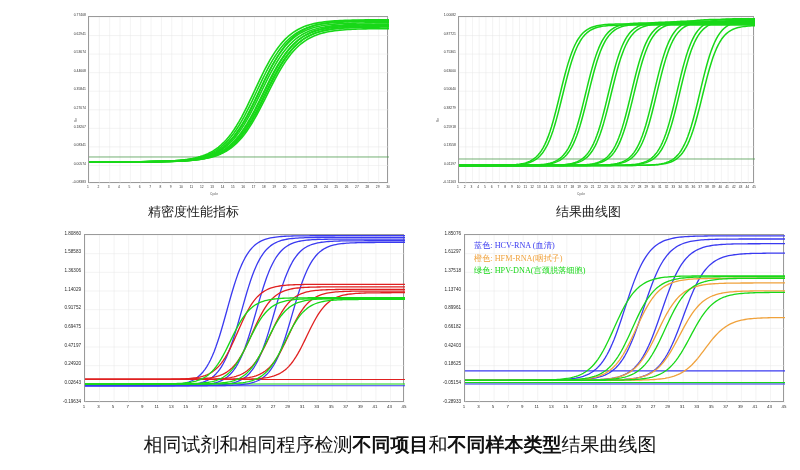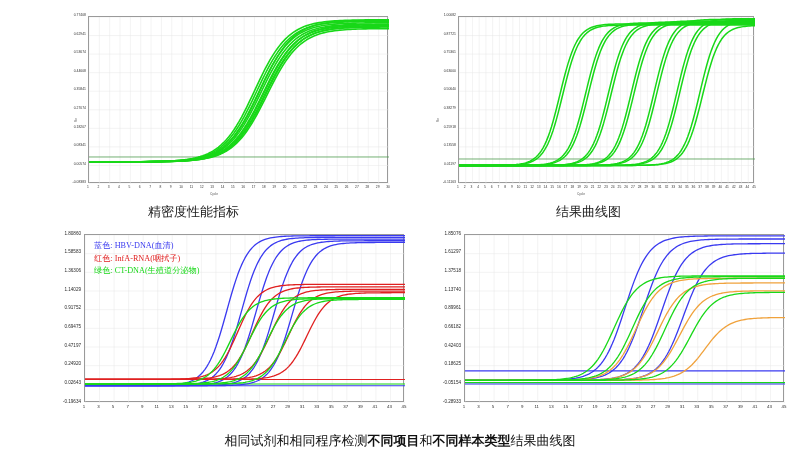--- a/index.html
+++ b/index.html
@@ -39,21 +39,21 @@
   .lg-green{color:#18d818;}
   .lg-orange{color:#f0a23c;}
 
   
   .subcap{
     position:absolute;font-size:13px;color:#1b1b1b;white-space:nowrap;
     font-family:"DejaVu Sans","Liberation Sans",sans-serif;
   }
   .maincap{
     position:absolute;left:0;width:800px;text-align:center;
-    font-size:13px;color:#111;white-space:nowrap;
+    font-size:19px;color:#111;white-space:nowrap;
     font-family:"DejaVu Sans","Liberation Sans",sans-serif;
   }
   .maincap b{font-weight:bold;}
   svg{display:block;}
 </style>
 </head>
 <body>
 
 <div class="page">
 
@@ -364,34 +364,20 @@
           <path d="M0.00 144.43 L1.82 144.43 L3.64 144.43 L5.45 144.43 L7.27 144.43 L9.09 144.43 L10.91 144.43 L12.73 144.43 L14.55 144.43 L16.36 144.43 L18.18 144.43 L20.00 144.43 L21.82 144.43 L23.64 144.43 L25.45 144.43 L27.27 144.43 L29.09 144.43 L30.91 144.43 L32.73 144.43 L34.55 144.43 L36.36 144.43 L38.18 144.43 L40.00 144.43 L41.82 144.43 L43.64 144.43 L45.45 144.42 L47.27 144.42 L49.09 144.42 L50.91 144.42 L52.73 144.42 L54.55 144.42 L56.36 144.42 L58.18 144.42 L60.00 144.42 L61.82 144.42 L63.64 144.42 L65.45 144.42 L67.27 144.42 L69.09 144.42 L70.91 144.42 L72.73 144.42 L74.55 144.41 L76.36 144.41 L78.18 144.41 L80.00 144.40 L81.82 144.40 L83.64 144.40 L85.45 144.39 L87.27 144.38 L89.09 144.38 L90.91 144.37 L92.73 144.35 L94.55 144.34 L96.36 144.33 L98.18 144.31 L100.00 144.28 L101.82 144.26 L103.64 144.22 L105.45 144.19 L107.27 144.14 L109.09 144.08 L110.91 144.02 L112.73 143.94 L114.55 143.85 L116.36 143.74 L118.18 143.61 L120.00 143.46 L121.82 143.27 L123.64 143.06 L125.45 142.80 L127.27 142.50 L129.09 142.14 L130.91 141.71 L132.73 141.21 L134.55 140.62 L136.36 139.93 L138.18 139.12 L140.00 138.17 L141.82 137.07 L143.64 135.79 L145.45 134.32 L147.27 132.64 L149.09 130.72 L150.91 128.55 L152.73 126.11 L154.55 123.40 L156.36 120.42 L158.18 117.18 L160.00 113.70 L161.82 110.01 L163.64 106.15 L165.45 102.17 L167.27 98.13 L169.09 94.09 L170.91 90.11 L172.73 86.25 L174.55 82.56 L176.36 79.08 L178.18 75.84 L180.00 72.86 L181.82 70.15 L183.64 67.71 L185.45 65.54 L187.27 63.62 L189.09 61.94 L190.91 60.47 L192.73 59.19 L194.55 58.09 L196.36 57.14 L198.18 56.33 L200.00 55.64 L201.82 55.05 L203.64 54.55 L205.45 54.12 L207.27 53.76 L209.09 53.46 L210.91 53.20 L212.73 52.99 L214.55 52.80 L216.36 52.65 L218.18 52.52 L220.00 52.41 L221.82 52.32 L223.64 52.24 L225.45 52.18 L227.27 52.12 L229.09 52.08 L230.91 52.04 L232.73 52.00 L234.55 51.98 L236.36 51.95 L238.18 51.93 L240.00 51.92 L241.82 51.91 L243.64 51.89 L245.45 51.88 L247.27 51.88 L249.09 51.87 L250.91 51.86 L252.73 51.86 L254.55 51.86 L256.36 51.85 L258.18 51.85 L260.00 51.85 L261.82 51.84 L263.64 51.84 L265.45 51.84 L267.27 51.84 L269.09 51.84 L270.91 51.84 L272.73 51.84 L274.55 51.84 L276.36 51.84 L278.18 51.84 L280.00 51.84 L281.82 51.84 L283.64 51.84 L285.45 51.84 L287.27 51.84 L289.09 51.84 L290.91 51.83 L292.73 51.83 L294.55 51.83 L296.36 51.83 L298.18 51.83 L300.00 51.83 L301.82 51.83 L303.64 51.83 L305.45 51.83 L307.27 51.83 L309.09 51.83 L310.91 51.83 L312.73 51.83 L314.55 51.83 L316.36 51.83 L318.18 51.83 L320.00 51.83 " fill="none" stroke="#e02020" stroke-width="1.3" stroke-linejoin="round" stroke-linecap="round"></path>
           <path d="M0.00 144.43 L1.82 144.43 L3.64 144.43 L5.45 144.43 L7.27 144.43 L9.09 144.43 L10.91 144.43 L12.73 144.43 L14.55 144.43 L16.36 144.43 L18.18 144.43 L20.00 144.43 L21.82 144.43 L23.64 144.43 L25.45 144.43 L27.27 144.43 L29.09 144.43 L30.91 144.43 L32.73 144.43 L34.55 144.43 L36.36 144.43 L38.18 144.43 L40.00 144.43 L41.82 144.43 L43.64 144.43 L45.45 144.43 L47.27 144.43 L49.09 144.43 L50.91 144.43 L52.73 144.43 L54.55 144.43 L56.36 144.43 L58.18 144.43 L60.00 144.43 L61.82 144.43 L63.64 144.42 L65.45 144.42 L67.27 144.42 L69.09 144.42 L70.91 144.42 L72.73 144.42 L74.55 144.42 L76.36 144.42 L78.18 144.42 L80.00 144.42 L81.82 144.42 L83.64 144.42 L85.45 144.42 L87.27 144.42 L89.09 144.42 L90.91 144.42 L92.73 144.41 L94.55 144.41 L96.36 144.41 L98.18 144.41 L100.00 144.40 L101.82 144.40 L103.64 144.39 L105.45 144.38 L107.27 144.38 L109.09 144.37 L110.91 144.36 L112.73 144.34 L114.55 144.33 L116.36 144.31 L118.18 144.29 L120.00 144.26 L121.82 144.23 L123.64 144.19 L125.45 144.15 L127.27 144.09 L129.09 144.03 L130.91 143.96 L132.73 143.87 L134.55 143.76 L136.36 143.63 L138.18 143.48 L140.00 143.31 L141.82 143.09 L143.64 142.84 L145.45 142.55 L147.27 142.20 L149.09 141.79 L150.91 141.30 L152.73 140.72 L154.55 140.05 L156.36 139.26 L158.18 138.34 L160.00 137.27 L161.82 136.03 L163.64 134.60 L165.45 132.96 L167.27 131.09 L169.09 128.98 L170.91 126.61 L172.73 123.97 L174.55 121.08 L176.36 117.92 L178.18 114.54 L180.00 110.95 L181.82 107.19 L183.64 103.32 L185.45 99.39 L187.27 95.46 L189.09 91.58 L190.91 87.83 L192.73 84.24 L194.55 80.85 L196.36 77.70 L198.18 74.80 L200.00 72.17 L201.82 69.80 L203.64 67.68 L205.45 65.82 L207.27 64.18 L209.09 62.74 L210.91 61.50 L212.73 60.43 L214.55 59.51 L216.36 58.72 L218.18 58.05 L220.00 57.48 L221.82 56.99 L223.64 56.58 L225.45 56.23 L227.27 55.93 L229.09 55.68 L230.91 55.47 L232.73 55.29 L234.55 55.14 L236.36 55.01 L238.18 54.91 L240.00 54.82 L241.82 54.74 L243.64 54.68 L245.45 54.63 L247.27 54.58 L249.09 54.54 L250.91 54.51 L252.73 54.49 L254.55 54.46 L256.36 54.45 L258.18 54.43 L260.00 54.42 L261.82 54.41 L263.64 54.40 L265.45 54.39 L267.27 54.38 L269.09 54.38 L270.91 54.37 L272.73 54.37 L274.55 54.37 L276.36 54.36 L278.18 54.36 L280.00 54.36 L281.82 54.36 L283.64 54.36 L285.45 54.35 L287.27 54.35 L289.09 54.35 L290.91 54.35 L292.73 54.35 L294.55 54.35 L296.36 54.35 L298.18 54.35 L300.00 54.35 L301.82 54.35 L303.64 54.35 L305.45 54.35 L307.27 54.35 L309.09 54.35 L310.91 54.35 L312.73 54.35 L314.55 54.35 L316.36 54.35 L318.18 54.35 L320.00 54.35 " fill="none" stroke="#e02020" stroke-width="1.3" stroke-linejoin="round" stroke-linecap="round"></path>
           <path d="M0.00 144.43 L1.82 144.43 L3.64 144.43 L5.45 144.43 L7.27 144.43 L9.09 144.43 L10.91 144.43 L12.73 144.43 L14.55 144.43 L16.36 144.43 L18.18 144.43 L20.00 144.43 L21.82 144.43 L23.64 144.43 L25.45 144.43 L27.27 144.43 L29.09 144.43 L30.91 144.43 L32.73 144.43 L34.55 144.43 L36.36 144.43 L38.18 144.43 L40.00 144.43 L41.82 144.43 L43.64 144.43 L45.45 144.43 L47.27 144.43 L49.09 144.43 L50.91 144.43 L52.73 144.43 L54.55 144.43 L56.36 144.43 L58.18 144.43 L60.00 144.43 L61.82 144.43 L63.64 144.43 L65.45 144.43 L67.27 144.43 L69.09 144.43 L70.91 144.43 L72.73 144.43 L74.55 144.43 L76.36 144.43 L78.18 144.43 L80.00 144.43 L81.82 144.42 L83.64 144.42 L85.45 144.42 L87.27 144.42 L89.09 144.42 L90.91 144.42 L92.73 144.42 L94.55 144.42 L96.36 144.42 L98.18 144.42 L100.00 144.42 L101.82 144.42 L103.64 144.42 L105.45 144.42 L107.27 144.42 L109.09 144.42 L110.91 144.41 L112.73 144.41 L114.55 144.41 L116.36 144.41 L118.18 144.40 L120.00 144.40 L121.82 144.39 L123.64 144.39 L125.45 144.38 L127.27 144.37 L129.09 144.36 L130.91 144.35 L132.73 144.33 L134.55 144.31 L136.36 144.29 L138.18 144.26 L140.00 144.23 L141.82 144.20 L143.64 144.15 L145.45 144.10 L147.27 144.04 L149.09 143.96 L150.91 143.88 L152.73 143.77 L154.55 143.65 L156.36 143.50 L158.18 143.33 L160.00 143.12 L161.82 142.87 L163.64 142.58 L165.45 142.24 L167.27 141.83 L169.09 141.36 L170.91 140.79 L172.73 140.13 L174.55 139.36 L176.36 138.45 L178.18 137.40 L180.00 136.19 L181.82 134.78 L183.64 133.17 L185.45 131.34 L187.27 129.26 L189.09 126.94 L190.91 124.35 L192.73 121.51 L194.55 118.42 L196.36 115.09 L198.18 111.57 L200.00 107.88 L201.82 104.08 L203.64 100.22 L205.45 96.37 L207.27 92.57 L209.09 88.88 L210.91 85.36 L212.73 82.03 L214.55 78.94 L216.36 76.10 L218.18 73.51 L220.00 71.19 L221.82 69.11 L223.64 67.28 L225.45 65.67 L227.27 64.26 L229.09 63.05 L230.91 62.00 L232.73 61.09 L234.55 60.32 L236.36 59.66 L238.18 59.09 L240.00 58.62 L241.82 58.21 L243.64 57.87 L245.45 57.58 L247.27 57.33 L249.09 57.12 L250.91 56.95 L252.73 56.80 L254.55 56.68 L256.36 56.57 L258.18 56.49 L260.00 56.41 L261.82 56.35 L263.64 56.30 L265.45 56.25 L267.27 56.22 L269.09 56.19 L270.91 56.16 L272.73 56.14 L274.55 56.12 L276.36 56.10 L278.18 56.09 L280.00 56.08 L281.82 56.07 L283.64 56.06 L285.45 56.06 L287.27 56.05 L289.09 56.05 L290.91 56.04 L292.73 56.04 L294.55 56.04 L296.36 56.04 L298.18 56.03 L300.00 56.03 L301.82 56.03 L303.64 56.03 L305.45 56.03 L307.27 56.03 L309.09 56.03 L310.91 56.03 L312.73 56.03 L314.55 56.03 L316.36 56.03 L318.18 56.03 L320.00 56.03 " fill="none" stroke="#e02020" stroke-width="1.3" stroke-linejoin="round" stroke-linecap="round"></path>
           <path d="M0.00 144.43 L1.82 144.43 L3.64 144.43 L5.45 144.43 L7.27 144.43 L9.09 144.43 L10.91 144.43 L12.73 144.43 L14.55 144.43 L16.36 144.43 L18.18 144.43 L20.00 144.43 L21.82 144.43 L23.64 144.43 L25.45 144.43 L27.27 144.43 L29.09 144.43 L30.91 144.43 L32.73 144.43 L34.55 144.43 L36.36 144.43 L38.18 144.43 L40.00 144.43 L41.82 144.43 L43.64 144.43 L45.45 144.43 L47.27 144.43 L49.09 144.43 L50.91 144.43 L52.73 144.43 L54.55 144.43 L56.36 144.43 L58.18 144.43 L60.00 144.43 L61.82 144.43 L63.64 144.43 L65.45 144.43 L67.27 144.43 L69.09 144.43 L70.91 144.43 L72.73 144.43 L74.55 144.43 L76.36 144.43 L78.18 144.43 L80.00 144.43 L81.82 144.43 L83.64 144.43 L85.45 144.43 L87.27 144.43 L89.09 144.43 L90.91 144.43 L92.73 144.43 L94.55 144.43 L96.36 144.43 L98.18 144.43 L100.00 144.42 L101.82 144.42 L103.64 144.42 L105.45 144.42 L107.27 144.42 L109.09 144.42 L110.91 144.42 L112.73 144.42 L114.55 144.42 L116.36 144.42 L118.18 144.42 L120.00 144.42 L121.82 144.42 L123.64 144.42 L125.45 144.42 L127.27 144.42 L129.09 144.41 L130.91 144.41 L132.73 144.41 L134.55 144.41 L136.36 144.40 L138.18 144.40 L140.00 144.39 L141.82 144.39 L143.64 144.38 L145.45 144.37 L147.27 144.36 L149.09 144.35 L150.91 144.33 L152.73 144.31 L154.55 144.29 L156.36 144.27 L158.18 144.24 L160.00 144.20 L161.82 144.16 L163.64 144.11 L165.45 144.05 L167.27 143.97 L169.09 143.89 L170.91 143.78 L172.73 143.66 L174.55 143.52 L176.36 143.35 L178.18 143.14 L180.00 142.90 L181.82 142.62 L183.64 142.28 L185.45 141.88 L187.27 141.41 L189.09 140.86 L190.91 140.21 L192.73 139.45 L194.55 138.57 L196.36 137.54 L198.18 136.34 L200.00 134.96 L201.82 133.39 L203.64 131.59 L205.45 129.55 L207.27 127.27 L209.09 124.73 L210.91 121.94 L212.73 118.91 L214.55 115.65 L216.36 112.19 L218.18 108.57 L220.00 104.85 L221.82 101.06 L223.64 97.28 L225.45 93.55 L227.27 89.93 L229.09 86.48 L230.91 83.22 L232.73 80.18 L234.55 77.39 L236.36 74.86 L238.18 72.57 L240.00 70.54 L241.82 68.74 L243.64 67.16 L245.45 65.78 L247.27 64.59 L249.09 63.56 L250.91 62.67 L252.73 61.91 L254.55 61.26 L256.36 60.71 L258.18 60.24 L260.00 59.84 L261.82 59.51 L263.64 59.22 L265.45 58.98 L267.27 58.78 L269.09 58.61 L270.91 58.46 L272.73 58.34 L274.55 58.24 L276.36 58.15 L278.18 58.08 L280.00 58.02 L281.82 57.97 L283.64 57.93 L285.45 57.89 L287.27 57.86 L289.09 57.83 L290.91 57.81 L292.73 57.79 L294.55 57.78 L296.36 57.77 L298.18 57.76 L300.00 57.75 L301.82 57.74 L303.64 57.73 L305.45 57.73 L307.27 57.72 L309.09 57.72 L310.91 57.72 L312.73 57.71 L314.55 57.71 L316.36 57.71 L318.18 57.71 L320.00 57.71 " fill="none" stroke="#e02020" stroke-width="1.3" stroke-linejoin="round" stroke-linecap="round"></path>
           <path d="M0.00 149.03 L1.82 149.03 L3.64 149.03 L5.45 149.03 L7.27 149.03 L9.09 149.03 L10.91 149.03 L12.73 149.03 L14.55 149.03 L16.36 149.03 L18.18 149.03 L20.00 149.03 L21.82 149.03 L23.64 149.03 L25.45 149.03 L27.27 149.03 L29.09 149.03 L30.91 149.03 L32.73 149.03 L34.55 149.03 L36.36 149.03 L38.18 149.03 L40.00 149.03 L41.82 149.03 L43.64 149.03 L45.45 149.03 L47.27 149.03 L49.09 149.03 L50.91 149.02 L52.73 149.02 L54.55 149.02 L56.36 149.02 L58.18 149.01 L60.00 149.01 L61.82 149.01 L63.64 149.00 L65.45 149.00 L67.27 148.99 L69.09 148.98 L70.91 148.97 L72.73 148.96 L74.55 148.94 L76.36 148.92 L78.18 148.90 L80.00 148.88 L81.82 148.85 L83.64 148.81 L85.45 148.77 L87.27 148.72 L89.09 148.66 L90.91 148.58 L92.73 148.50 L94.55 148.40 L96.36 148.28 L98.18 148.13 L100.00 147.96 L101.82 147.76 L103.64 147.52 L105.45 147.24 L107.27 146.90 L109.09 146.50 L110.91 146.04 L112.73 145.49 L114.55 144.84 L116.36 144.09 L118.18 143.20 L120.00 142.18 L121.82 140.99 L123.64 139.62 L125.45 138.05 L127.27 136.26 L129.09 134.23 L130.91 131.96 L132.73 129.44 L134.55 126.66 L136.36 123.64 L138.18 120.40 L140.00 116.96 L141.82 113.36 L143.64 109.65 L145.45 105.88 L147.27 102.11 L149.09 98.41 L150.91 94.81 L152.73 91.37 L154.55 88.12 L156.36 85.10 L158.18 82.32 L160.00 79.80 L161.82 77.53 L163.64 75.50 L165.45 73.71 L167.27 72.14 L169.09 70.77 L170.91 69.58 L172.73 68.56 L174.55 67.67 L176.36 66.92 L178.18 66.27 L180.00 65.72 L181.82 65.26 L183.64 64.86 L185.45 64.53 L187.27 64.24 L189.09 64.00 L190.91 63.80 L192.73 63.63 L194.55 63.49 L196.36 63.37 L198.18 63.26 L200.00 63.18 L201.82 63.11 L203.64 63.05 L205.45 62.99 L207.27 62.95 L209.09 62.92 L210.91 62.89 L212.73 62.86 L214.55 62.84 L216.36 62.82 L218.18 62.81 L220.00 62.79 L221.82 62.78 L223.64 62.77 L225.45 62.77 L227.27 62.76 L229.09 62.75 L230.91 62.75 L232.73 62.75 L234.55 62.74 L236.36 62.74 L238.18 62.74 L240.00 62.74 L241.82 62.74 L243.64 62.73 L245.45 62.73 L247.27 62.73 L249.09 62.73 L250.91 62.73 L252.73 62.73 L254.55 62.73 L256.36 62.73 L258.18 62.73 L260.00 62.73 L261.82 62.73 L263.64 62.73 L265.45 62.73 L267.27 62.73 L269.09 62.73 L270.91 62.73 L272.73 62.73 L274.55 62.73 L276.36 62.73 L278.18 62.73 L280.00 62.73 L281.82 62.73 L283.64 62.73 L285.45 62.73 L287.27 62.73 L289.09 62.73 L290.91 62.73 L292.73 62.73 L294.55 62.73 L296.36 62.73 L298.18 62.73 L300.00 62.73 L301.82 62.73 L303.64 62.73 L305.45 62.73 L307.27 62.73 L309.09 62.73 L310.91 62.73 L312.73 62.73 L314.55 62.73 L316.36 62.73 L318.18 62.73 L320.00 62.73 " fill="none" stroke="#18d818" stroke-width="1.3" stroke-linejoin="round" stroke-linecap="round"></path>
           <path d="M0.00 149.03 L1.82 149.03 L3.64 149.03 L5.45 149.03 L7.27 149.03 L9.09 149.03 L10.91 149.03 L12.73 149.03 L14.55 149.03 L16.36 149.03 L18.18 149.03 L20.00 149.03 L21.82 149.03 L23.64 149.03 L25.45 149.03 L27.27 149.03 L29.09 149.03 L30.91 149.03 L32.73 149.03 L34.55 149.03 L36.36 149.03 L38.18 149.03 L40.00 149.03 L41.82 149.03 L43.64 149.03 L45.45 149.03 L47.27 149.03 L49.09 149.03 L50.91 149.03 L52.73 149.03 L54.55 149.03 L56.36 149.03 L58.18 149.03 L60.00 149.03 L61.82 149.03 L63.64 149.03 L65.45 149.03 L67.27 149.03 L69.09 149.02 L70.91 149.02 L72.73 149.02 L74.55 149.02 L76.36 149.02 L78.18 149.01 L80.00 149.01 L81.82 149.00 L83.64 149.00 L85.45 148.99 L87.27 148.98 L89.09 148.97 L90.91 148.96 L92.73 148.94 L94.55 148.92 L96.36 148.90 L98.18 148.88 L100.00 148.85 L101.82 148.81 L103.64 148.77 L105.45 148.72 L107.27 148.66 L109.09 148.59 L110.91 148.50 L112.73 148.40 L114.55 148.28 L116.36 148.14 L118.18 147.97 L120.00 147.77 L121.82 147.53 L123.64 147.25 L125.45 146.92 L127.27 146.53 L129.09 146.07 L130.91 145.52 L132.73 144.88 L134.55 144.13 L136.36 143.26 L138.18 142.24 L140.00 141.07 L141.82 139.71 L143.64 138.15 L145.45 136.38 L147.27 134.38 L149.09 132.13 L150.91 129.63 L152.73 126.88 L154.55 123.89 L156.36 120.67 L158.18 117.27 L160.00 113.70 L161.82 110.03 L163.64 106.30 L165.45 102.57 L167.27 98.90 L169.09 95.33 L170.91 91.93 L172.73 88.71 L174.55 85.72 L176.36 82.97 L178.18 80.47 L180.00 78.22 L181.82 76.22 L183.64 74.45 L185.45 72.89 L187.27 71.53 L189.09 70.35 L190.91 69.34 L192.73 68.46 L194.55 67.72 L196.36 67.08 L198.18 66.53 L200.00 66.07 L201.82 65.68 L203.64 65.35 L205.45 65.07 L207.27 64.83 L209.09 64.63 L210.91 64.46 L212.73 64.32 L214.55 64.20 L216.36 64.10 L218.18 64.01 L220.00 63.94 L221.82 63.88 L223.64 63.83 L225.45 63.79 L227.27 63.75 L229.09 63.72 L230.91 63.70 L232.73 63.68 L234.55 63.66 L236.36 63.64 L238.18 63.63 L240.00 63.62 L241.82 63.61 L243.64 63.60 L245.45 63.60 L247.27 63.59 L249.09 63.59 L250.91 63.58 L252.73 63.58 L254.55 63.58 L256.36 63.58 L258.18 63.57 L260.00 63.57 L261.82 63.57 L263.64 63.57 L265.45 63.57 L267.27 63.57 L269.09 63.57 L270.91 63.57 L272.73 63.57 L274.55 63.57 L276.36 63.57 L278.18 63.57 L280.00 63.57 L281.82 63.57 L283.64 63.57 L285.45 63.57 L287.27 63.57 L289.09 63.57 L290.91 63.57 L292.73 63.57 L294.55 63.57 L296.36 63.57 L298.18 63.57 L300.00 63.57 L301.82 63.57 L303.64 63.57 L305.45 63.57 L307.27 63.57 L309.09 63.57 L310.91 63.57 L312.73 63.57 L314.55 63.57 L316.36 63.57 L318.18 63.57 L320.00 63.57 " fill="none" stroke="#18d818" stroke-width="1.3" stroke-linejoin="round" stroke-linecap="round"></path>
           <path d="M0.00 149.03 L1.82 149.03 L3.64 149.03 L5.45 149.03 L7.27 149.03 L9.09 149.03 L10.91 149.03 L12.73 149.03 L14.55 149.03 L16.36 149.03 L18.18 149.03 L20.00 149.03 L21.82 149.03 L23.64 149.03 L25.45 149.03 L27.27 149.03 L29.09 149.03 L30.91 149.03 L32.73 149.03 L34.55 149.03 L36.36 149.03 L38.18 149.03 L40.00 149.03 L41.82 149.03 L43.64 149.03 L45.45 149.03 L47.27 149.03 L49.09 149.03 L50.91 149.03 L52.73 149.03 L54.55 149.03 L56.36 149.03 L58.18 149.03 L60.00 149.03 L61.82 149.03 L63.64 149.03 L65.45 149.03 L67.27 149.03 L69.09 149.03 L70.91 149.03 L72.73 149.03 L74.55 149.03 L76.36 149.03 L78.18 149.03 L80.00 149.03 L81.82 149.03 L83.64 149.03 L85.45 149.03 L87.27 149.02 L89.09 149.02 L90.91 149.02 L92.73 149.02 L94.55 149.02 L96.36 149.01 L98.18 149.01 L100.00 149.00 L101.82 149.00 L103.64 148.99 L105.45 148.98 L107.27 148.97 L109.09 148.96 L110.91 148.94 L112.73 148.92 L114.55 148.90 L116.36 148.88 L118.18 148.85 L120.00 148.81 L121.82 148.77 L123.64 148.72 L125.45 148.66 L127.27 148.59 L129.09 148.50 L130.91 148.40 L132.73 148.28 L134.55 148.14 L136.36 147.97 L138.18 147.77 L140.00 147.53 L141.82 147.25 L143.64 146.92 L145.45 146.53 L147.27 146.07 L149.09 145.52 L150.91 144.88 L152.73 144.13 L154.55 143.26 L156.36 142.24 L158.18 141.07 L160.00 139.71 L161.82 138.15 L163.64 136.38 L165.45 134.38 L167.27 132.13 L169.09 129.63 L170.91 126.88 L172.73 123.89 L174.55 120.67 L176.36 117.27 L178.18 113.70 L180.00 110.03 L181.82 106.30 L183.64 102.57 L185.45 98.90 L187.27 95.33 L189.09 91.93 L190.91 88.71 L192.73 85.72 L194.55 82.97 L196.36 80.47 L198.18 78.22 L200.00 76.22 L201.82 74.45 L203.64 72.89 L205.45 71.53 L207.27 70.35 L209.09 69.34 L210.91 68.46 L212.73 67.72 L214.55 67.08 L216.36 66.53 L218.18 66.07 L220.00 65.68 L221.82 65.35 L223.64 65.07 L225.45 64.83 L227.27 64.63 L229.09 64.46 L230.91 64.32 L232.73 64.20 L234.55 64.10 L236.36 64.01 L238.18 63.94 L240.00 63.88 L241.82 63.83 L243.64 63.79 L245.45 63.75 L247.27 63.72 L249.09 63.70 L250.91 63.68 L252.73 63.66 L254.55 63.64 L256.36 63.63 L258.18 63.62 L260.00 63.61 L261.82 63.60 L263.64 63.60 L265.45 63.59 L267.27 63.59 L269.09 63.58 L270.91 63.58 L272.73 63.58 L274.55 63.58 L276.36 63.57 L278.18 63.57 L280.00 63.57 L281.82 63.57 L283.64 63.57 L285.45 63.57 L287.27 63.57 L289.09 63.57 L290.91 63.57 L292.73 63.57 L294.55 63.57 L296.36 63.57 L298.18 63.57 L300.00 63.57 L301.82 63.57 L303.64 63.57 L305.45 63.57 L307.27 63.57 L309.09 63.57 L310.91 63.57 L312.73 63.57 L314.55 63.57 L316.36 63.57 L318.18 63.57 L320.00 63.57 " fill="none" stroke="#18d818" stroke-width="1.3" stroke-linejoin="round" stroke-linecap="round"></path>
           <path d="M0.00 149.03 L1.82 149.03 L3.64 149.03 L5.45 149.03 L7.27 149.03 L9.09 149.03 L10.91 149.03 L12.73 149.03 L14.55 149.03 L16.36 149.03 L18.18 149.03 L20.00 149.03 L21.82 149.03 L23.64 149.03 L25.45 149.03 L27.27 149.03 L29.09 149.03 L30.91 149.03 L32.73 149.03 L34.55 149.03 L36.36 149.03 L38.18 149.03 L40.00 149.03 L41.82 149.03 L43.64 149.03 L45.45 149.03 L47.27 149.03 L49.09 149.03 L50.91 149.03 L52.73 149.03 L54.55 149.03 L56.36 149.03 L58.18 149.03 L60.00 149.03 L61.82 149.03 L63.64 149.03 L65.45 149.03 L67.27 149.03 L69.09 149.03 L70.91 149.03 L72.73 149.03 L74.55 149.03 L76.36 149.03 L78.18 149.03 L80.00 149.03 L81.82 149.03 L83.64 149.03 L85.45 149.03 L87.27 149.03 L89.09 149.03 L90.91 149.03 L92.73 149.03 L94.55 149.03 L96.36 149.03 L98.18 149.03 L100.00 149.03 L101.82 149.03 L103.64 149.03 L105.45 149.02 L107.27 149.02 L109.09 149.02 L110.91 149.02 L112.73 149.02 L114.55 149.01 L116.36 149.01 L118.18 149.00 L120.00 149.00 L121.82 148.99 L123.64 148.98 L125.45 148.97 L127.27 148.96 L129.09 148.94 L130.91 148.92 L132.73 148.90 L134.55 148.88 L136.36 148.85 L138.18 148.81 L140.00 148.77 L141.82 148.72 L143.64 148.66 L145.45 148.59 L147.27 148.51 L149.09 148.41 L150.91 148.29 L152.73 148.15 L154.55 147.98 L156.36 147.78 L158.18 147.55 L160.00 147.27 L161.82 146.94 L163.64 146.55 L165.45 146.10 L167.27 145.56 L169.09 144.92 L170.91 144.18 L172.73 143.32 L174.55 142.31 L176.36 141.15 L178.18 139.80 L180.00 138.26 L181.82 136.50 L183.64 134.52 L185.45 132.29 L187.27 129.82 L189.09 127.10 L190.91 124.13 L192.73 120.95 L194.55 117.58 L196.36 114.05 L198.18 110.41 L200.00 106.72 L201.82 103.03 L203.64 99.39 L205.45 95.86 L207.27 92.48 L209.09 89.30 L210.91 86.34 L212.73 83.62 L214.55 81.14 L216.36 78.92 L218.18 76.93 L220.00 75.18 L221.82 73.64 L223.64 72.29 L225.45 71.13 L227.27 70.12 L229.09 69.25 L230.91 68.51 L232.73 67.88 L234.55 67.34 L236.36 66.88 L238.18 66.50 L240.00 66.17 L241.82 65.89 L243.64 65.65 L245.45 65.46 L247.27 65.29 L249.09 65.15 L250.91 65.03 L252.73 64.93 L254.55 64.85 L256.36 64.77 L258.18 64.72 L260.00 64.67 L261.82 64.62 L263.64 64.59 L265.45 64.56 L267.27 64.53 L269.09 64.51 L270.91 64.50 L272.73 64.48 L274.55 64.47 L276.36 64.46 L278.18 64.45 L280.00 64.44 L281.82 64.44 L283.64 64.43 L285.45 64.43 L287.27 64.42 L289.09 64.42 L290.91 64.42 L292.73 64.41 L294.55 64.41 L296.36 64.41 L298.18 64.41 L300.00 64.41 L301.82 64.41 L303.64 64.41 L305.45 64.41 L307.27 64.41 L309.09 64.41 L310.91 64.41 L312.73 64.40 L314.55 64.40 L316.36 64.40 L318.18 64.40 L320.00 64.40 " fill="none" stroke="#18d818" stroke-width="1.3" stroke-linejoin="round" stroke-linecap="round"></path>
         </svg>
     </div>
-    <div class="legend" style="left:46px;top:8px;">
-      <div class="legend-row lg-blue">
-        <span>蓝色:</span>
-        <span>HBV-DNA(血清)</span>
-      </div>
-      <div class="legend-row lg-red">
-        <span>红色:</span>
-        <span>InfA-RNA(咽拭子)</span>
-      </div>
-      <div class="legend-row lg-green">
-        <span>绿色:</span>
-        <span>CT-DNA(生殖道分泌物)</span>
-      </div>
-    </div>
     <div id="xlab-mt">
         <div class="xtick xtick-b" style="left: 30px; width: 12px; top: 173px;">1</div>
         <div class="xtick xtick-b" style="left: 44.5455px; width: 12px; top: 173px;">3</div>
         <div class="xtick xtick-b" style="left: 59.0909px; width: 12px; top: 173px;">5</div>
         <div class="xtick xtick-b" style="left: 73.6364px; width: 12px; top: 173px;">7</div>
         <div class="xtick xtick-b" style="left: 88.1818px; width: 12px; top: 173px;">9</div>
         <div class="xtick xtick-b" style="left: 102.727px; width: 12px; top: 173px;">11</div>
         <div class="xtick xtick-b" style="left: 117.273px; width: 12px; top: 173px;">13</div>
         <div class="xtick xtick-b" style="left: 131.818px; width: 12px; top: 173px;">15</div>
         <div class="xtick xtick-b" style="left: 146.364px; width: 12px; top: 173px;">17</div>
@@ -471,20 +457,34 @@
           <path d="M0.00 145.29 L1.82 145.29 L3.64 145.29 L5.45 145.29 L7.27 145.29 L9.09 145.29 L10.91 145.29 L12.73 145.29 L14.55 145.29 L16.36 145.29 L18.18 145.29 L20.00 145.29 L21.82 145.29 L23.64 145.29 L25.45 145.29 L27.27 145.29 L29.09 145.29 L30.91 145.29 L32.73 145.29 L34.55 145.29 L36.36 145.29 L38.18 145.29 L40.00 145.29 L41.82 145.29 L43.64 145.29 L45.45 145.28 L47.27 145.28 L49.09 145.28 L50.91 145.28 L52.73 145.28 L54.55 145.28 L56.36 145.28 L58.18 145.28 L60.00 145.28 L61.82 145.28 L63.64 145.28 L65.45 145.27 L67.27 145.27 L69.09 145.27 L70.91 145.27 L72.73 145.26 L74.55 145.26 L76.36 145.25 L78.18 145.25 L80.00 145.24 L81.82 145.24 L83.64 145.23 L85.45 145.22 L87.27 145.21 L89.09 145.19 L90.91 145.18 L92.73 145.16 L94.55 145.14 L96.36 145.11 L98.18 145.08 L100.00 145.05 L101.82 145.01 L103.64 144.96 L105.45 144.90 L107.27 144.84 L109.09 144.76 L110.91 144.68 L112.73 144.58 L114.55 144.46 L116.36 144.32 L118.18 144.16 L120.00 143.97 L121.82 143.76 L123.64 143.50 L125.45 143.21 L127.27 142.87 L129.09 142.48 L130.91 142.02 L132.73 141.50 L134.55 140.89 L136.36 140.19 L138.18 139.38 L140.00 138.46 L141.82 137.40 L143.64 136.20 L145.45 134.83 L147.27 133.28 L149.09 131.54 L150.91 129.59 L152.73 127.42 L154.55 125.02 L156.36 122.38 L158.18 119.51 L160.00 116.41 L161.82 113.10 L163.64 109.59 L165.45 105.92 L167.27 102.11 L169.09 98.21 L170.91 94.26 L172.73 90.31 L174.55 86.42 L176.36 82.61 L178.18 78.93 L180.00 75.42 L181.82 72.11 L183.64 69.01 L185.45 66.14 L187.27 63.50 L189.09 61.10 L190.91 58.93 L192.73 56.98 L194.55 55.24 L196.36 53.69 L198.18 52.33 L200.00 51.12 L201.82 50.06 L203.64 49.14 L205.45 48.34 L207.27 47.63 L209.09 47.03 L210.91 46.50 L212.73 46.04 L214.55 45.65 L216.36 45.31 L218.18 45.02 L220.00 44.77 L221.82 44.55 L223.64 44.36 L225.45 44.20 L227.27 44.06 L229.09 43.95 L230.91 43.84 L232.73 43.76 L234.55 43.68 L236.36 43.62 L238.18 43.56 L240.00 43.52 L241.82 43.48 L243.64 43.44 L245.45 43.41 L247.27 43.39 L249.09 43.37 L250.91 43.35 L252.73 43.33 L254.55 43.32 L256.36 43.31 L258.18 43.30 L260.00 43.29 L261.82 43.28 L263.64 43.27 L265.45 43.27 L267.27 43.26 L269.09 43.26 L270.91 43.26 L272.73 43.25 L274.55 43.25 L276.36 43.25 L278.18 43.25 L280.00 43.24 L281.82 43.24 L283.64 43.24 L285.45 43.24 L287.27 43.24 L289.09 43.24 L290.91 43.24 L292.73 43.24 L294.55 43.24 L296.36 43.24 L298.18 43.24 L300.00 43.24 L301.82 43.24 L303.64 43.24 L305.45 43.24 L307.27 43.24 L309.09 43.24 L310.91 43.24 L312.73 43.24 L314.55 43.24 L316.36 43.24 L318.18 43.24 L320.00 43.24 " fill="none" stroke="#f0a23c" stroke-width="1.3" stroke-linejoin="round" stroke-linecap="round"></path>
           <path d="M0.00 145.29 L1.82 145.29 L3.64 145.29 L5.45 145.29 L7.27 145.29 L9.09 145.29 L10.91 145.29 L12.73 145.29 L14.55 145.29 L16.36 145.29 L18.18 145.29 L20.00 145.29 L21.82 145.29 L23.64 145.29 L25.45 145.29 L27.27 145.29 L29.09 145.29 L30.91 145.29 L32.73 145.29 L34.55 145.29 L36.36 145.29 L38.18 145.29 L40.00 145.29 L41.82 145.29 L43.64 145.29 L45.45 145.29 L47.27 145.29 L49.09 145.29 L50.91 145.29 L52.73 145.29 L54.55 145.29 L56.36 145.29 L58.18 145.29 L60.00 145.29 L61.82 145.29 L63.64 145.29 L65.45 145.29 L67.27 145.28 L69.09 145.28 L70.91 145.28 L72.73 145.28 L74.55 145.28 L76.36 145.28 L78.18 145.28 L80.00 145.28 L81.82 145.28 L83.64 145.28 L85.45 145.28 L87.27 145.28 L89.09 145.27 L90.91 145.27 L92.73 145.27 L94.55 145.26 L96.36 145.26 L98.18 145.26 L100.00 145.25 L101.82 145.25 L103.64 145.24 L105.45 145.23 L107.27 145.22 L109.09 145.21 L110.91 145.20 L112.73 145.18 L114.55 145.16 L116.36 145.14 L118.18 145.12 L120.00 145.09 L121.82 145.06 L123.64 145.02 L125.45 144.97 L127.27 144.92 L129.09 144.86 L130.91 144.79 L132.73 144.71 L134.55 144.61 L136.36 144.50 L138.18 144.37 L140.00 144.21 L141.82 144.03 L143.64 143.83 L145.45 143.59 L147.27 143.31 L149.09 142.98 L150.91 142.61 L152.73 142.17 L154.55 141.67 L156.36 141.09 L158.18 140.42 L160.00 139.65 L161.82 138.77 L163.64 137.77 L165.45 136.62 L167.27 135.31 L169.09 133.84 L170.91 132.17 L172.73 130.31 L174.55 128.24 L176.36 125.95 L178.18 123.44 L180.00 120.70 L181.82 117.75 L183.64 114.59 L185.45 111.24 L187.27 107.73 L189.09 104.10 L190.91 100.38 L192.73 96.62 L194.55 92.85 L196.36 89.13 L198.18 85.50 L200.00 81.99 L201.82 78.65 L203.64 75.49 L205.45 72.53 L207.27 69.79 L209.09 67.28 L210.91 64.99 L212.73 62.92 L214.55 61.06 L216.36 59.40 L218.18 57.92 L220.00 56.62 L221.82 55.47 L223.64 54.46 L225.45 53.58 L227.27 52.81 L229.09 52.14 L230.91 51.56 L232.73 51.06 L234.55 50.62 L236.36 50.25 L238.18 49.92 L240.00 49.65 L241.82 49.41 L243.64 49.20 L245.45 49.02 L247.27 48.87 L249.09 48.74 L250.91 48.62 L252.73 48.53 L254.55 48.44 L256.36 48.37 L258.18 48.31 L260.00 48.26 L261.82 48.21 L263.64 48.18 L265.45 48.14 L267.27 48.11 L269.09 48.09 L270.91 48.07 L272.73 48.05 L274.55 48.04 L276.36 48.02 L278.18 48.01 L280.00 48.00 L281.82 47.99 L283.64 47.99 L285.45 47.98 L287.27 47.98 L289.09 47.97 L290.91 47.97 L292.73 47.96 L294.55 47.96 L296.36 47.96 L298.18 47.96 L300.00 47.96 L301.82 47.95 L303.64 47.95 L305.45 47.95 L307.27 47.95 L309.09 47.95 L310.91 47.95 L312.73 47.95 L314.55 47.95 L316.36 47.95 L318.18 47.95 L320.00 47.95 " fill="none" stroke="#f0a23c" stroke-width="1.3" stroke-linejoin="round" stroke-linecap="round"></path>
           <path d="M0.00 145.29 L1.82 145.29 L3.64 145.29 L5.45 145.29 L7.27 145.29 L9.09 145.29 L10.91 145.29 L12.73 145.29 L14.55 145.29 L16.36 145.29 L18.18 145.29 L20.00 145.29 L21.82 145.29 L23.64 145.29 L25.45 145.29 L27.27 145.29 L29.09 145.29 L30.91 145.29 L32.73 145.29 L34.55 145.29 L36.36 145.29 L38.18 145.29 L40.00 145.29 L41.82 145.29 L43.64 145.29 L45.45 145.29 L47.27 145.29 L49.09 145.29 L50.91 145.29 L52.73 145.29 L54.55 145.29 L56.36 145.29 L58.18 145.29 L60.00 145.29 L61.82 145.29 L63.64 145.29 L65.45 145.29 L67.27 145.29 L69.09 145.29 L70.91 145.29 L72.73 145.29 L74.55 145.29 L76.36 145.29 L78.18 145.29 L80.00 145.29 L81.82 145.29 L83.64 145.29 L85.45 145.29 L87.27 145.29 L89.09 145.29 L90.91 145.28 L92.73 145.28 L94.55 145.28 L96.36 145.28 L98.18 145.28 L100.00 145.28 L101.82 145.28 L103.64 145.28 L105.45 145.28 L107.27 145.28 L109.09 145.28 L110.91 145.27 L112.73 145.27 L114.55 145.27 L116.36 145.27 L118.18 145.26 L120.00 145.26 L121.82 145.25 L123.64 145.25 L125.45 145.24 L127.27 145.23 L129.09 145.23 L130.91 145.22 L132.73 145.20 L134.55 145.19 L136.36 145.17 L138.18 145.15 L140.00 145.13 L141.82 145.11 L143.64 145.08 L145.45 145.04 L147.27 145.00 L149.09 144.95 L150.91 144.89 L152.73 144.83 L154.55 144.75 L156.36 144.66 L158.18 144.56 L160.00 144.44 L161.82 144.30 L163.64 144.14 L165.45 143.95 L167.27 143.72 L169.09 143.47 L170.91 143.17 L172.73 142.82 L174.55 142.42 L176.36 141.96 L178.18 141.43 L180.00 140.82 L181.82 140.11 L183.64 139.30 L185.45 138.37 L187.27 137.32 L189.09 136.12 L190.91 134.76 L192.73 133.23 L194.55 131.52 L196.36 129.62 L198.18 127.51 L200.00 125.20 L201.82 122.69 L203.64 119.97 L205.45 117.06 L207.27 113.98 L209.09 110.76 L210.91 107.42 L212.73 104.00 L214.55 100.54 L216.36 97.08 L218.18 93.66 L220.00 90.32 L221.82 87.10 L223.64 84.02 L225.45 81.12 L227.27 78.40 L229.09 75.88 L230.91 73.57 L232.73 71.46 L234.55 69.56 L236.36 67.85 L238.18 66.32 L240.00 64.97 L241.82 63.77 L243.64 62.71 L245.45 61.78 L247.27 60.97 L249.09 60.27 L250.91 59.65 L252.73 59.12 L254.55 58.66 L256.36 58.26 L258.18 57.91 L260.00 57.62 L261.82 57.36 L263.64 57.14 L265.45 56.95 L267.27 56.78 L269.09 56.64 L270.91 56.52 L272.73 56.42 L274.55 56.33 L276.36 56.25 L278.18 56.19 L280.00 56.13 L281.82 56.08 L283.64 56.04 L285.45 56.01 L287.27 55.98 L289.09 55.95 L290.91 55.93 L292.73 55.91 L294.55 55.89 L296.36 55.88 L298.18 55.87 L300.00 55.86 L301.82 55.85 L303.64 55.84 L305.45 55.83 L307.27 55.83 L309.09 55.82 L310.91 55.82 L312.73 55.82 L314.55 55.81 L316.36 55.81 L318.18 55.81 L320.00 55.81 " fill="none" stroke="#f0a23c" stroke-width="1.3" stroke-linejoin="round" stroke-linecap="round"></path>
           <path d="M0.00 145.29 L1.82 145.29 L3.64 145.29 L5.45 145.29 L7.27 145.29 L9.09 145.29 L10.91 145.29 L12.73 145.29 L14.55 145.29 L16.36 145.29 L18.18 145.29 L20.00 145.29 L21.82 145.29 L23.64 145.29 L25.45 145.29 L27.27 145.29 L29.09 145.29 L30.91 145.29 L32.73 145.29 L34.55 145.29 L36.36 145.29 L38.18 145.29 L40.00 145.29 L41.82 145.29 L43.64 145.29 L45.45 145.29 L47.27 145.29 L49.09 145.29 L50.91 145.29 L52.73 145.29 L54.55 145.29 L56.36 145.29 L58.18 145.29 L60.00 145.29 L61.82 145.29 L63.64 145.29 L65.45 145.29 L67.27 145.29 L69.09 145.29 L70.91 145.29 L72.73 145.29 L74.55 145.29 L76.36 145.29 L78.18 145.29 L80.00 145.29 L81.82 145.29 L83.64 145.29 L85.45 145.29 L87.27 145.29 L89.09 145.29 L90.91 145.29 L92.73 145.29 L94.55 145.29 L96.36 145.29 L98.18 145.29 L100.00 145.29 L101.82 145.29 L103.64 145.29 L105.45 145.29 L107.27 145.29 L109.09 145.29 L110.91 145.29 L112.73 145.29 L114.55 145.29 L116.36 145.29 L118.18 145.29 L120.00 145.28 L121.82 145.28 L123.64 145.28 L125.45 145.28 L127.27 145.28 L129.09 145.28 L130.91 145.28 L132.73 145.28 L134.55 145.28 L136.36 145.28 L138.18 145.28 L140.00 145.27 L141.82 145.27 L143.64 145.27 L145.45 145.27 L147.27 145.26 L149.09 145.26 L150.91 145.26 L152.73 145.25 L154.55 145.24 L156.36 145.24 L158.18 145.23 L160.00 145.22 L161.82 145.21 L163.64 145.19 L165.45 145.18 L167.27 145.16 L169.09 145.14 L170.91 145.11 L172.73 145.08 L174.55 145.05 L176.36 145.01 L178.18 144.97 L180.00 144.91 L181.82 144.85 L183.64 144.78 L185.45 144.69 L187.27 144.59 L189.09 144.48 L190.91 144.35 L192.73 144.19 L194.55 144.01 L196.36 143.80 L198.18 143.56 L200.00 143.28 L201.82 142.95 L203.64 142.58 L205.45 142.15 L207.27 141.65 L209.09 141.08 L210.91 140.43 L212.73 139.69 L214.55 138.85 L216.36 137.90 L218.18 136.83 L220.00 135.63 L221.82 134.29 L223.64 132.81 L225.45 131.19 L227.27 129.43 L229.09 127.52 L230.91 125.48 L232.73 123.32 L234.55 121.06 L236.36 118.72 L238.18 116.32 L240.00 113.89 L241.82 111.46 L243.64 109.06 L245.45 106.71 L247.27 104.45 L249.09 102.29 L250.91 100.25 L252.73 98.35 L254.55 96.58 L256.36 94.96 L258.18 93.48 L260.00 92.15 L261.82 90.95 L263.64 89.87 L265.45 88.92 L267.27 88.08 L269.09 87.34 L270.91 86.69 L272.73 86.12 L274.55 85.62 L276.36 85.19 L278.18 84.82 L280.00 84.49 L281.82 84.21 L283.64 83.97 L285.45 83.76 L287.27 83.58 L289.09 83.43 L290.91 83.29 L292.73 83.18 L294.55 83.08 L296.36 83.00 L298.18 82.92 L300.00 82.86 L301.82 82.81 L303.64 82.76 L305.45 82.72 L307.27 82.69 L309.09 82.66 L310.91 82.63 L312.73 82.61 L314.55 82.60 L316.36 82.58 L318.18 82.57 L320.00 82.55 " fill="none" stroke="#f0a23c" stroke-width="1.3" stroke-linejoin="round" stroke-linecap="round"></path>
           <path d="M0.00 145.29 L1.82 145.29 L3.64 145.29 L5.45 145.29 L7.27 145.29 L9.09 145.29 L10.91 145.29 L12.73 145.29 L14.55 145.29 L16.36 145.29 L18.18 145.29 L20.00 145.29 L21.82 145.29 L23.64 145.28 L25.45 145.28 L27.27 145.28 L29.09 145.28 L30.91 145.28 L32.73 145.28 L34.55 145.28 L36.36 145.28 L38.18 145.28 L40.00 145.28 L41.82 145.28 L43.64 145.27 L45.45 145.27 L47.27 145.27 L49.09 145.27 L50.91 145.26 L52.73 145.26 L54.55 145.25 L56.36 145.25 L58.18 145.24 L60.00 145.23 L61.82 145.23 L63.64 145.22 L65.45 145.20 L67.27 145.19 L69.09 145.17 L70.91 145.15 L72.73 145.13 L74.55 145.11 L76.36 145.08 L78.18 145.04 L80.00 145.00 L81.82 144.95 L83.64 144.89 L85.45 144.83 L87.27 144.75 L89.09 144.66 L90.91 144.56 L92.73 144.44 L94.55 144.30 L96.36 144.13 L98.18 143.94 L100.00 143.72 L101.82 143.46 L103.64 143.16 L105.45 142.82 L107.27 142.41 L109.09 141.95 L110.91 141.41 L112.73 140.79 L114.55 140.07 L116.36 139.25 L118.18 138.30 L120.00 137.22 L121.82 135.99 L123.64 134.59 L125.45 133.01 L127.27 131.22 L129.09 129.23 L130.91 127.01 L132.73 124.55 L134.55 121.85 L136.36 118.92 L138.18 115.75 L140.00 112.36 L141.82 108.77 L143.64 105.01 L145.45 101.11 L147.27 97.12 L149.09 93.08 L150.91 89.05 L152.73 85.06 L154.55 81.16 L156.36 77.40 L158.18 73.81 L160.00 70.42 L161.82 67.25 L163.64 64.31 L165.45 61.62 L167.27 59.16 L169.09 56.94 L170.91 54.94 L172.73 53.16 L174.55 51.58 L176.36 50.18 L178.18 48.95 L180.00 47.87 L181.82 46.92 L183.64 46.10 L185.45 45.38 L187.27 44.76 L189.09 44.22 L190.91 43.75 L192.73 43.35 L194.55 43.00 L196.36 42.70 L198.18 42.45 L200.00 42.22 L201.82 42.03 L203.64 41.87 L205.45 41.73 L207.27 41.61 L209.09 41.50 L210.91 41.41 L212.73 41.34 L214.55 41.27 L216.36 41.22 L218.18 41.17 L220.00 41.13 L221.82 41.09 L223.64 41.06 L225.45 41.04 L227.27 41.01 L229.09 40.99 L230.91 40.98 L232.73 40.96 L234.55 40.95 L236.36 40.94 L238.18 40.93 L240.00 40.93 L241.82 40.92 L243.64 40.91 L245.45 40.91 L247.27 40.90 L249.09 40.90 L250.91 40.90 L252.73 40.90 L254.55 40.89 L256.36 40.89 L258.18 40.89 L260.00 40.89 L261.82 40.89 L263.64 40.89 L265.45 40.89 L267.27 40.88 L269.09 40.88 L270.91 40.88 L272.73 40.88 L274.55 40.88 L276.36 40.88 L278.18 40.88 L280.00 40.88 L281.82 40.88 L283.64 40.88 L285.45 40.88 L287.27 40.88 L289.09 40.88 L290.91 40.88 L292.73 40.88 L294.55 40.88 L296.36 40.88 L298.18 40.88 L300.00 40.88 L301.82 40.88 L303.64 40.88 L305.45 40.88 L307.27 40.88 L309.09 40.88 L310.91 40.88 L312.73 40.88 L314.55 40.88 L316.36 40.88 L318.18 40.88 L320.00 40.88 " fill="none" stroke="#18d818" stroke-width="1.3" stroke-linejoin="round" stroke-linecap="round"></path>
           <path d="M0.00 145.29 L1.82 145.29 L3.64 145.29 L5.45 145.29 L7.27 145.29 L9.09 145.29 L10.91 145.29 L12.73 145.29 L14.55 145.29 L16.36 145.29 L18.18 145.29 L20.00 145.29 L21.82 145.29 L23.64 145.29 L25.45 145.29 L27.27 145.29 L29.09 145.29 L30.91 145.29 L32.73 145.29 L34.55 145.29 L36.36 145.29 L38.18 145.29 L40.00 145.29 L41.82 145.28 L43.64 145.28 L45.45 145.28 L47.27 145.28 L49.09 145.28 L50.91 145.28 L52.73 145.28 L54.55 145.28 L56.36 145.28 L58.18 145.28 L60.00 145.28 L61.82 145.27 L63.64 145.27 L65.45 145.27 L67.27 145.27 L69.09 145.26 L70.91 145.26 L72.73 145.25 L74.55 145.25 L76.36 145.24 L78.18 145.24 L80.00 145.23 L81.82 145.22 L83.64 145.20 L85.45 145.19 L87.27 145.17 L89.09 145.16 L90.91 145.13 L92.73 145.11 L94.55 145.08 L96.36 145.04 L98.18 145.00 L100.00 144.95 L101.82 144.90 L103.64 144.83 L105.45 144.76 L107.27 144.67 L109.09 144.57 L110.91 144.45 L112.73 144.31 L114.55 144.14 L116.36 143.95 L118.18 143.73 L120.00 143.48 L121.82 143.18 L123.64 142.84 L125.45 142.44 L127.27 141.97 L129.09 141.44 L130.91 140.82 L132.73 140.11 L134.55 139.29 L136.36 138.35 L138.18 137.28 L140.00 136.06 L141.82 134.67 L143.64 133.10 L145.45 131.33 L147.27 129.35 L149.09 127.14 L150.91 124.71 L152.73 122.03 L154.55 119.12 L156.36 115.97 L158.18 112.61 L160.00 109.04 L161.82 105.31 L163.64 101.44 L165.45 97.48 L167.27 93.48 L169.09 89.47 L170.91 85.51 L172.73 81.64 L174.55 77.91 L176.36 74.35 L178.18 70.98 L180.00 67.84 L181.82 64.92 L183.64 62.25 L185.45 59.81 L187.27 57.60 L189.09 55.62 L190.91 53.86 L192.73 52.28 L194.55 50.90 L196.36 49.67 L198.18 48.60 L200.00 47.66 L201.82 46.84 L203.64 46.13 L205.45 45.51 L207.27 44.98 L209.09 44.52 L210.91 44.12 L212.73 43.77 L214.55 43.48 L216.36 43.22 L218.18 43.00 L220.00 42.81 L221.82 42.65 L223.64 42.51 L225.45 42.39 L227.27 42.28 L229.09 42.20 L230.91 42.12 L232.73 42.05 L234.55 42.00 L236.36 41.95 L238.18 41.91 L240.00 41.88 L241.82 41.85 L243.64 41.82 L245.45 41.80 L247.27 41.78 L249.09 41.76 L250.91 41.75 L252.73 41.74 L254.55 41.73 L256.36 41.72 L258.18 41.71 L260.00 41.70 L261.82 41.70 L263.64 41.69 L265.45 41.69 L267.27 41.69 L269.09 41.68 L270.91 41.68 L272.73 41.68 L274.55 41.68 L276.36 41.67 L278.18 41.67 L280.00 41.67 L281.82 41.67 L283.64 41.67 L285.45 41.67 L287.27 41.67 L289.09 41.67 L290.91 41.67 L292.73 41.67 L294.55 41.67 L296.36 41.67 L298.18 41.67 L300.00 41.67 L301.82 41.67 L303.64 41.67 L305.45 41.67 L307.27 41.67 L309.09 41.67 L310.91 41.67 L312.73 41.67 L314.55 41.67 L316.36 41.67 L318.18 41.67 L320.00 41.67 " fill="none" stroke="#18d818" stroke-width="1.3" stroke-linejoin="round" stroke-linecap="round"></path>
           <path d="M0.00 145.29 L1.82 145.29 L3.64 145.29 L5.45 145.29 L7.27 145.29 L9.09 145.29 L10.91 145.29 L12.73 145.29 L14.55 145.29 L16.36 145.29 L18.18 145.29 L20.00 145.29 L21.82 145.29 L23.64 145.29 L25.45 145.29 L27.27 145.29 L29.09 145.29 L30.91 145.29 L32.73 145.29 L34.55 145.29 L36.36 145.29 L38.18 145.29 L40.00 145.29 L41.82 145.29 L43.64 145.29 L45.45 145.29 L47.27 145.29 L49.09 145.29 L50.91 145.29 L52.73 145.29 L54.55 145.29 L56.36 145.29 L58.18 145.29 L60.00 145.29 L61.82 145.29 L63.64 145.29 L65.45 145.29 L67.27 145.29 L69.09 145.29 L70.91 145.29 L72.73 145.29 L74.55 145.28 L76.36 145.28 L78.18 145.28 L80.00 145.28 L81.82 145.28 L83.64 145.28 L85.45 145.28 L87.27 145.28 L89.09 145.28 L90.91 145.28 L92.73 145.28 L94.55 145.27 L96.36 145.27 L98.18 145.27 L100.00 145.27 L101.82 145.26 L103.64 145.26 L105.45 145.25 L107.27 145.25 L109.09 145.24 L110.91 145.24 L112.73 145.23 L114.55 145.22 L116.36 145.21 L118.18 145.19 L120.00 145.18 L121.82 145.16 L123.64 145.14 L125.45 145.11 L127.27 145.08 L129.09 145.05 L130.91 145.01 L132.73 144.96 L134.55 144.90 L136.36 144.84 L138.18 144.76 L140.00 144.68 L141.82 144.58 L143.64 144.46 L145.45 144.32 L147.27 144.16 L149.09 143.97 L150.91 143.76 L152.73 143.50 L154.55 143.21 L156.36 142.87 L158.18 142.48 L160.00 142.02 L161.82 141.50 L163.64 140.89 L165.45 140.19 L167.27 139.38 L169.09 138.46 L170.91 137.40 L172.73 136.20 L174.55 134.83 L176.36 133.28 L178.18 131.54 L180.00 129.59 L181.82 127.42 L183.64 125.02 L185.45 122.38 L187.27 119.51 L189.09 116.41 L190.91 113.10 L192.73 109.59 L194.55 105.92 L196.36 102.11 L198.18 98.21 L200.00 94.26 L201.82 90.31 L203.64 86.42 L205.45 82.61 L207.27 78.93 L209.09 75.42 L210.91 72.11 L212.73 69.01 L214.55 66.14 L216.36 63.50 L218.18 61.10 L220.00 58.93 L221.82 56.98 L223.64 55.24 L225.45 53.69 L227.27 52.33 L229.09 51.12 L230.91 50.06 L232.73 49.14 L234.55 48.34 L236.36 47.63 L238.18 47.03 L240.00 46.50 L241.82 46.04 L243.64 45.65 L245.45 45.31 L247.27 45.02 L249.09 44.77 L250.91 44.55 L252.73 44.36 L254.55 44.20 L256.36 44.06 L258.18 43.95 L260.00 43.84 L261.82 43.76 L263.64 43.68 L265.45 43.62 L267.27 43.56 L269.09 43.52 L270.91 43.48 L272.73 43.44 L274.55 43.41 L276.36 43.39 L278.18 43.37 L280.00 43.35 L281.82 43.33 L283.64 43.32 L285.45 43.31 L287.27 43.30 L289.09 43.29 L290.91 43.28 L292.73 43.27 L294.55 43.27 L296.36 43.26 L298.18 43.26 L300.00 43.26 L301.82 43.25 L303.64 43.25 L305.45 43.25 L307.27 43.25 L309.09 43.24 L310.91 43.24 L312.73 43.24 L314.55 43.24 L316.36 43.24 L318.18 43.24 L320.00 43.24 " fill="none" stroke="#18d818" stroke-width="1.3" stroke-linejoin="round" stroke-linecap="round"></path>
           <path d="M0.00 145.29 L1.82 145.29 L3.64 145.29 L5.45 145.29 L7.27 145.29 L9.09 145.29 L10.91 145.29 L12.73 145.29 L14.55 145.29 L16.36 145.29 L18.18 145.29 L20.00 145.29 L21.82 145.29 L23.64 145.29 L25.45 145.29 L27.27 145.29 L29.09 145.29 L30.91 145.29 L32.73 145.29 L34.55 145.29 L36.36 145.29 L38.18 145.29 L40.00 145.29 L41.82 145.29 L43.64 145.29 L45.45 145.29 L47.27 145.29 L49.09 145.29 L50.91 145.29 L52.73 145.29 L54.55 145.29 L56.36 145.29 L58.18 145.29 L60.00 145.29 L61.82 145.29 L63.64 145.29 L65.45 145.29 L67.27 145.29 L69.09 145.29 L70.91 145.29 L72.73 145.29 L74.55 145.29 L76.36 145.29 L78.18 145.29 L80.00 145.29 L81.82 145.29 L83.64 145.29 L85.45 145.29 L87.27 145.29 L89.09 145.29 L90.91 145.29 L92.73 145.29 L94.55 145.29 L96.36 145.29 L98.18 145.29 L100.00 145.29 L101.82 145.28 L103.64 145.28 L105.45 145.28 L107.27 145.28 L109.09 145.28 L110.91 145.28 L112.73 145.28 L114.55 145.28 L116.36 145.28 L118.18 145.28 L120.00 145.28 L121.82 145.27 L123.64 145.27 L125.45 145.27 L127.27 145.27 L129.09 145.26 L130.91 145.26 L132.73 145.25 L134.55 145.25 L136.36 145.24 L138.18 145.24 L140.00 145.23 L141.82 145.22 L143.64 145.21 L145.45 145.19 L147.27 145.18 L149.09 145.16 L150.91 145.13 L152.73 145.11 L154.55 145.08 L156.36 145.04 L158.18 145.00 L160.00 144.96 L161.82 144.90 L163.64 144.84 L165.45 144.76 L167.27 144.67 L169.09 144.57 L170.91 144.45 L172.73 144.32 L174.55 144.16 L176.36 143.97 L178.18 143.75 L180.00 143.50 L181.82 143.21 L183.64 142.87 L185.45 142.48 L187.27 142.02 L189.09 141.50 L190.91 140.89 L192.73 140.20 L194.55 139.40 L196.36 138.49 L198.18 137.46 L200.00 136.28 L201.82 134.94 L203.64 133.44 L205.45 131.76 L207.27 129.89 L209.09 127.83 L210.91 125.55 L212.73 123.08 L214.55 120.41 L216.36 117.56 L218.18 114.53 L220.00 111.37 L221.82 108.09 L223.64 104.73 L225.45 101.33 L227.27 97.93 L229.09 94.57 L230.91 91.29 L232.73 88.12 L234.55 85.10 L236.36 82.24 L238.18 79.57 L240.00 77.10 L241.82 74.83 L243.64 72.76 L245.45 70.89 L247.27 69.21 L249.09 67.71 L250.91 66.38 L252.73 65.20 L254.55 64.16 L256.36 63.25 L258.18 62.45 L260.00 61.76 L261.82 61.16 L263.64 60.63 L265.45 60.18 L267.27 59.79 L269.09 59.45 L270.91 59.15 L272.73 58.90 L274.55 58.68 L276.36 58.50 L278.18 58.34 L280.00 58.20 L281.82 58.08 L283.64 57.98 L285.45 57.89 L287.27 57.82 L289.09 57.75 L290.91 57.70 L292.73 57.65 L294.55 57.61 L296.36 57.57 L298.18 57.54 L300.00 57.52 L301.82 57.50 L303.64 57.48 L305.45 57.46 L307.27 57.45 L309.09 57.44 L310.91 57.43 L312.73 57.42 L314.55 57.41 L316.36 57.40 L318.18 57.40 L320.00 57.39 " fill="none" stroke="#18d818" stroke-width="1.3" stroke-linejoin="round" stroke-linecap="round"></path>
         </svg>
     </div>
+    <div class="legend" style="left:46px;top:8px;">
+      <div class="legend-row lg-blue">
+        <span>蓝色:</span>
+        <span>HCV-RNA (血清)</span>
+      </div>
+      <div class="legend-row lg-orange">
+        <span>橙色:</span>
+        <span>HFM-RNA(咽拭子)</span>
+      </div>
+      <div class="legend-row lg-green">
+        <span>绿色:</span>
+        <span>HPV-DNA(宫颈脱落细胞)</span>
+      </div>
+    </div>
     <div id="xlab-ms">
         <div class="xtick xtick-b" style="left: 30px; width: 12px; top: 173px;">1</div>
         <div class="xtick xtick-b" style="left: 44.5455px; width: 12px; top: 173px;">3</div>
         <div class="xtick xtick-b" style="left: 59.0909px; width: 12px; top: 173px;">5</div>
         <div class="xtick xtick-b" style="left: 73.6364px; width: 12px; top: 173px;">7</div>
         <div class="xtick xtick-b" style="left: 88.1818px; width: 12px; top: 173px;">9</div>
         <div class="xtick xtick-b" style="left: 102.727px; width: 12px; top: 173px;">11</div>
         <div class="xtick xtick-b" style="left: 117.273px; width: 12px; top: 173px;">13</div>
         <div class="xtick xtick-b" style="left: 131.818px; width: 12px; top: 173px;">15</div>
         <div class="xtick xtick-b" style="left: 146.364px; width: 12px; top: 173px;">17</div>

